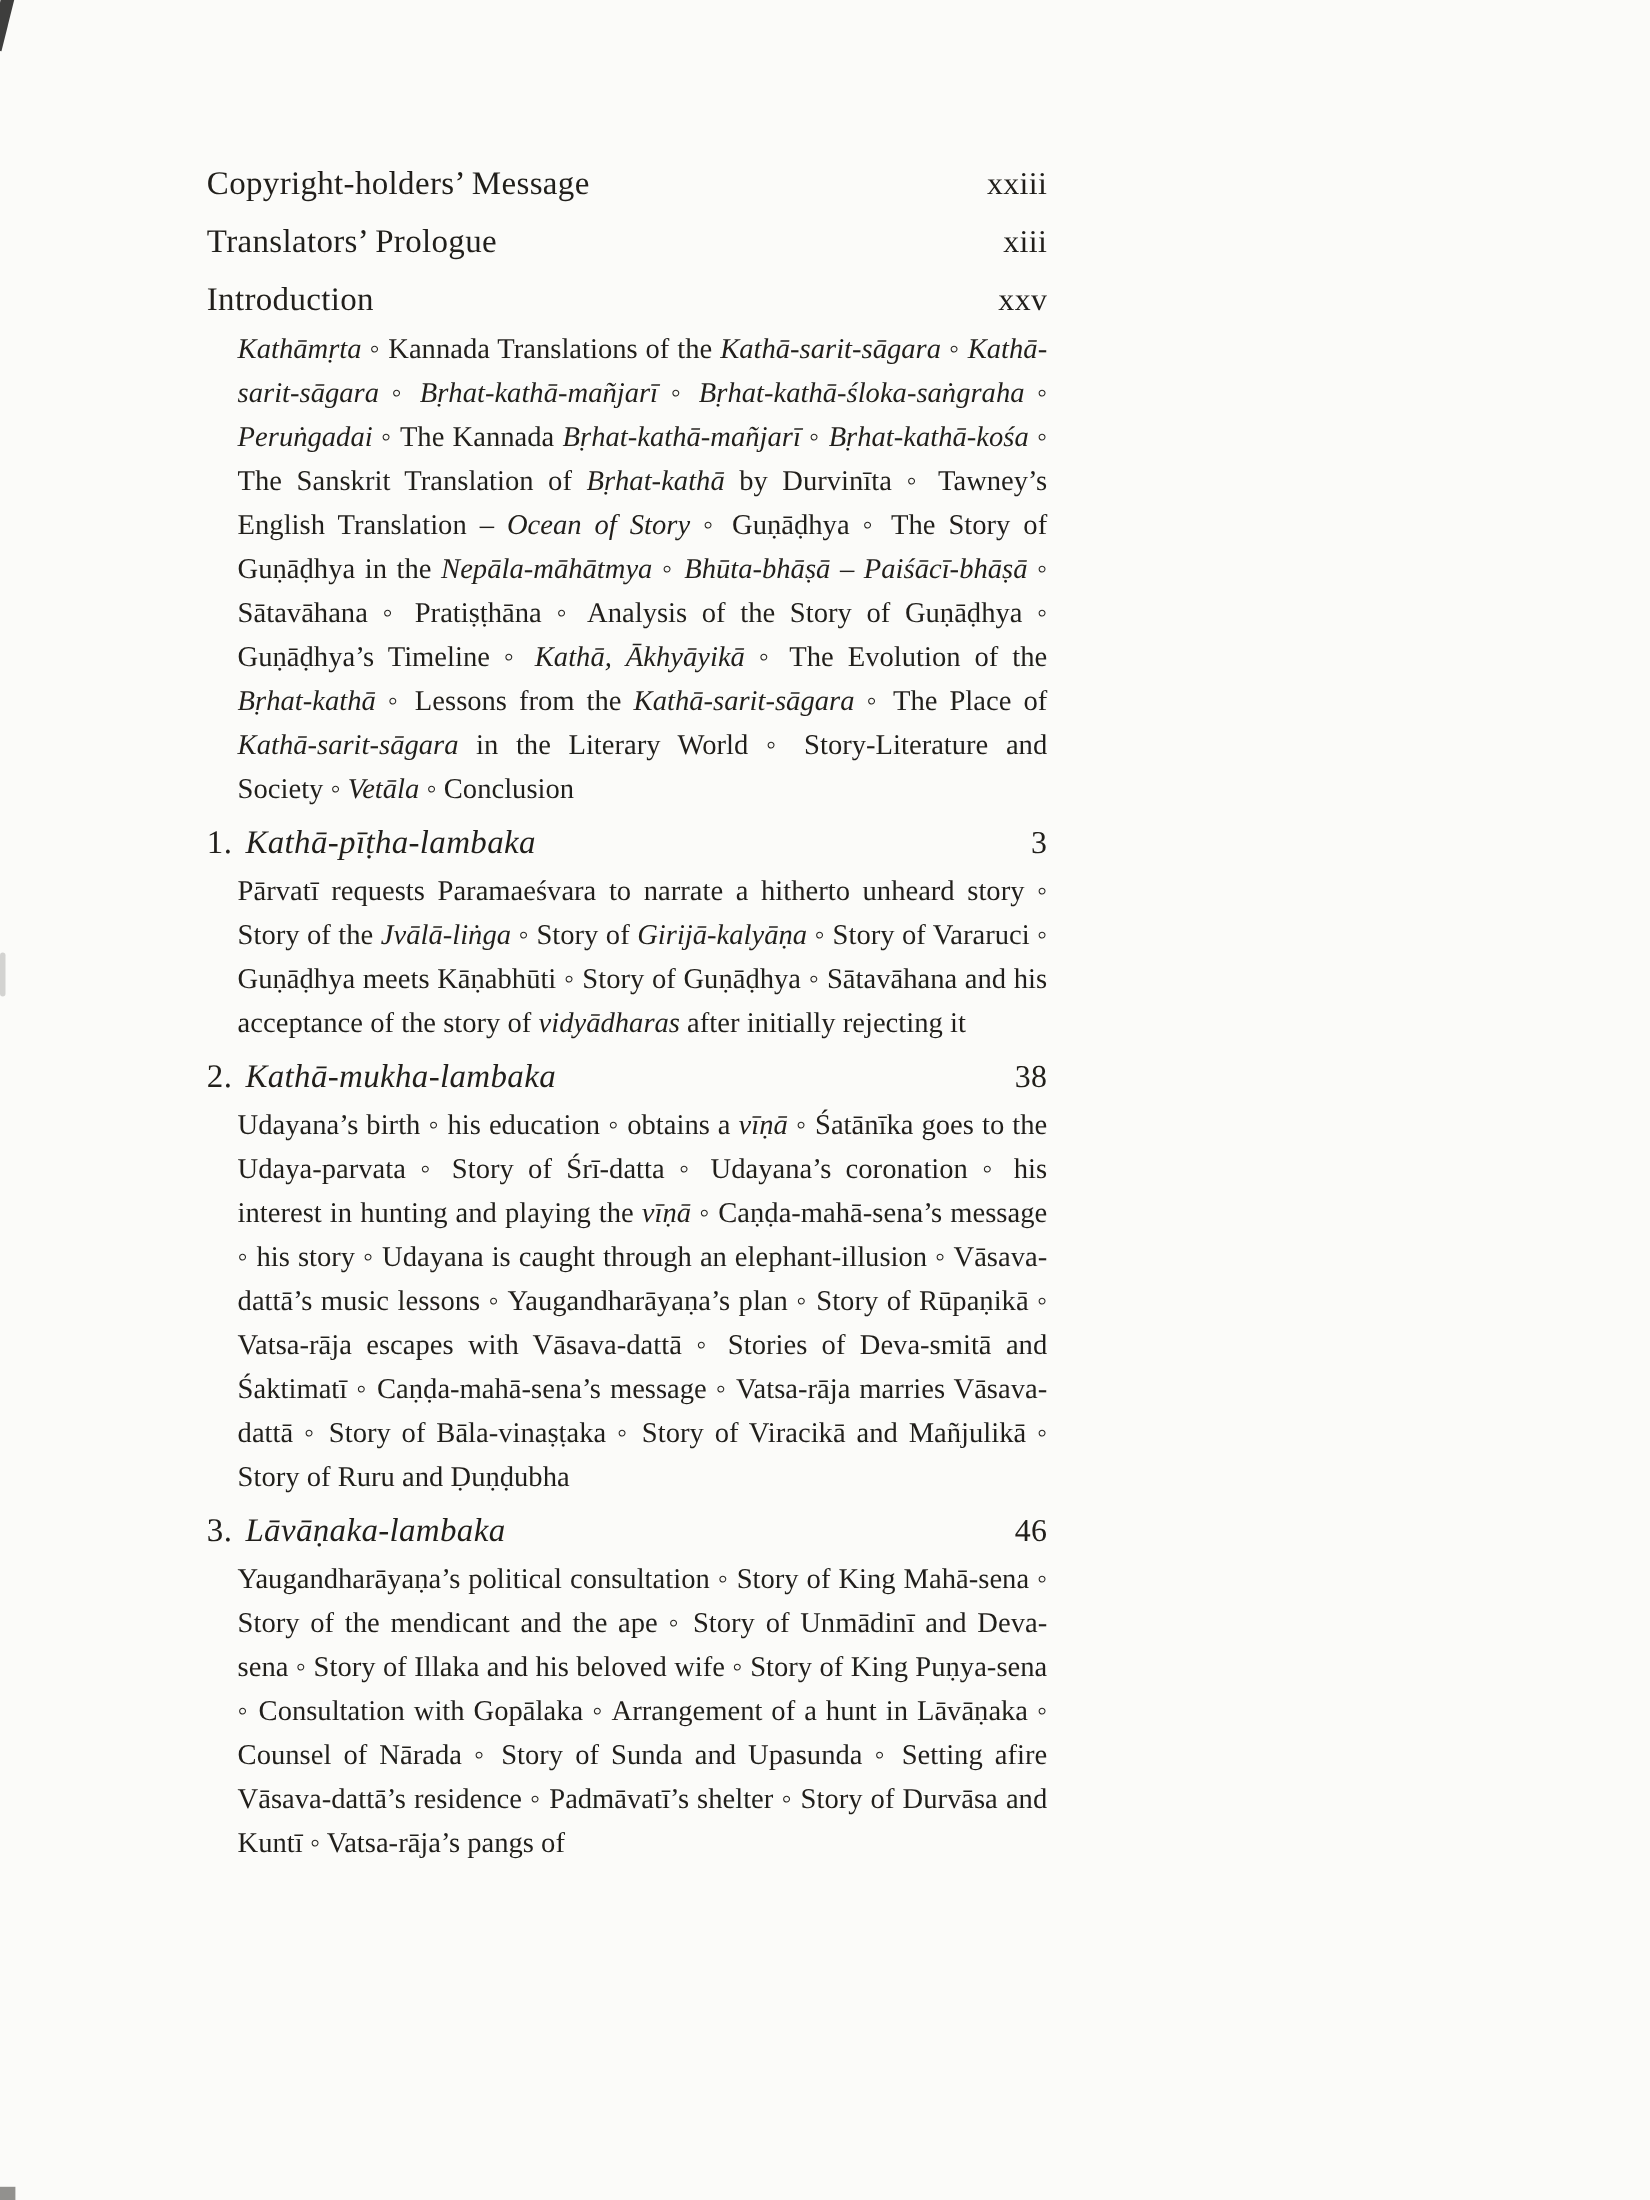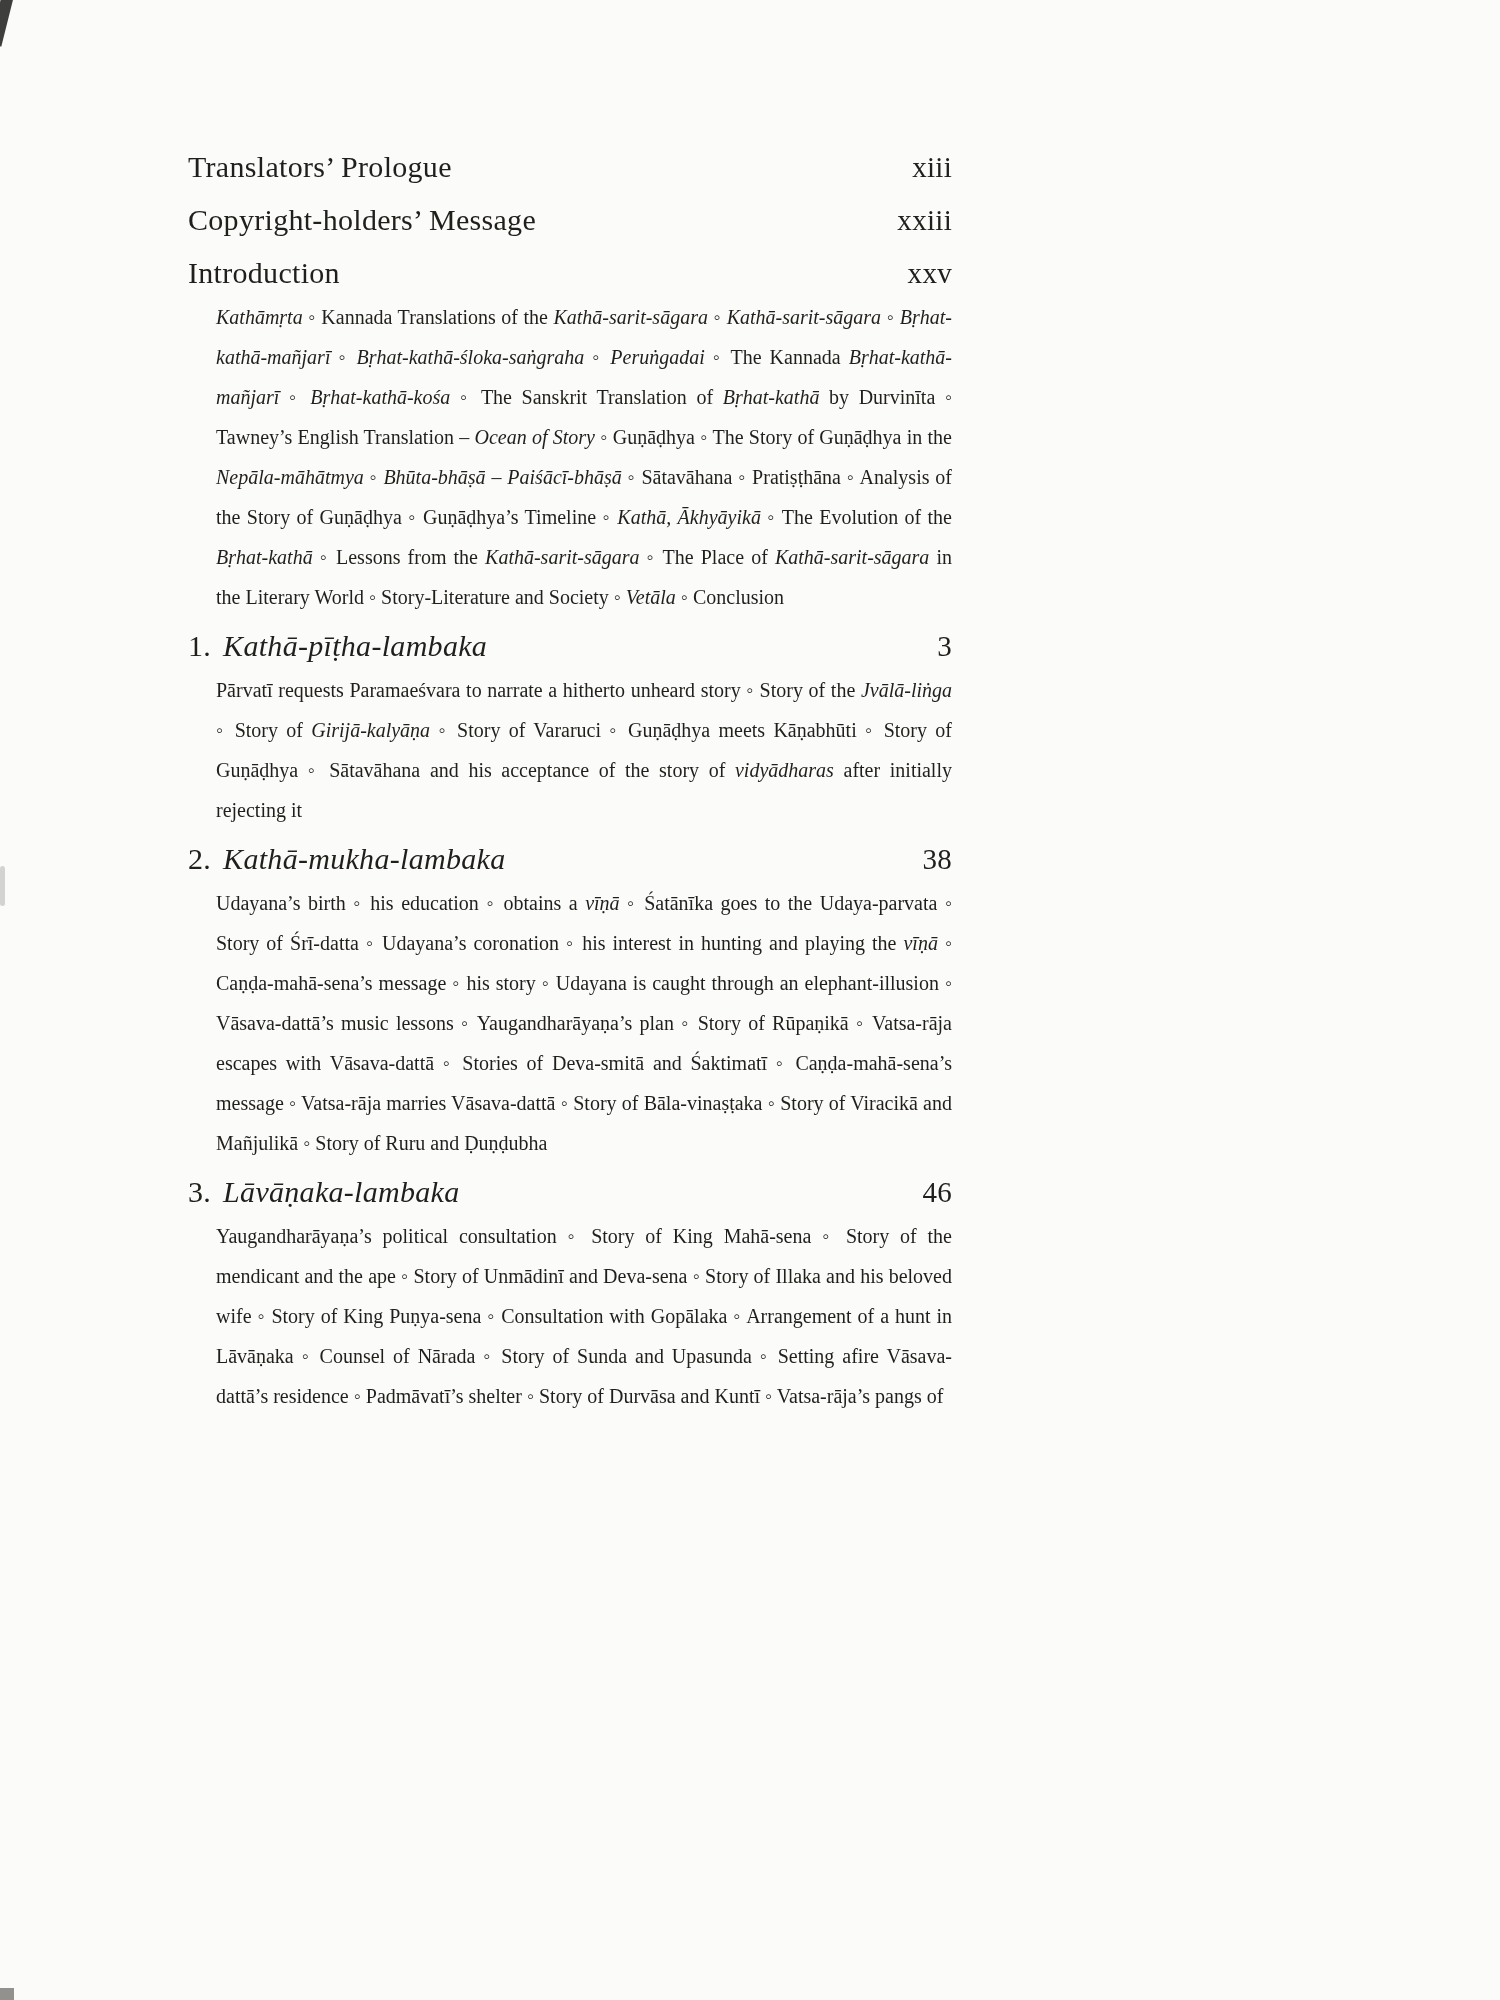--- a/index.html
+++ b/index.html
@@ -34,21 +34,21 @@
     margin-top: 12px;
     margin-bottom: 7px;
     justify-content: space-between;
   }
   .row-page { font-size: 29px; }
   .head-left { display: inline-flex; align-items: baseline; }
   .chap-num { font-style: normal; padding-right: 12px; }
   .chap-title.it { font-style: italic; }
   .summary {
     margin: 0 0 12px 28px;
-    font-size: 20px;
+    font-size: 26px;
     line-height: 40px;
     text-align: justify;
     text-justify: inter-word;
     font-family: Liberation Serif, serif;
   }
   .seg.it { font-style: italic; }
   .artifact { position: absolute; }
   #corner-top {
     left: -4px; top: -8px; width: 12px; height: 54px;
     background: #1c1c1c; transform: rotate(14deg); opacity: 0.85;
@@ -65,26 +65,26 @@
 </head>
 <body>
 
 <div class="artifact" id="corner-top"></div>
 <div class="artifact" id="edge-smudge"></div>
 <div class="artifact" id="corner-bottom"></div>
 
 <main class="toc-block">
   <section id="front-list">
       <div class="row front-row">
+        <span class="row-title">Copyright-holders’ Message</span>
+        <span class="row-page">xxiii</span>
+      </div>
+      <div class="row front-row">
         <span class="row-title">Translators’ Prologue</span>
         <span class="row-page">xiii</span>
-      </div>
-      <div class="row front-row">
-        <span class="row-title">Copyright-holders’ Message</span>
-        <span class="row-page">xxiii</span>
       </div>
     </section>
   <section id="entry-list">
       <div class="toc-entry">
         <div class="row head-row">
           <span class="head-left">
             <span class="chap-title">Introduction</span>
           </span>
           <span class="row-page">xxv</span>
         </div>

